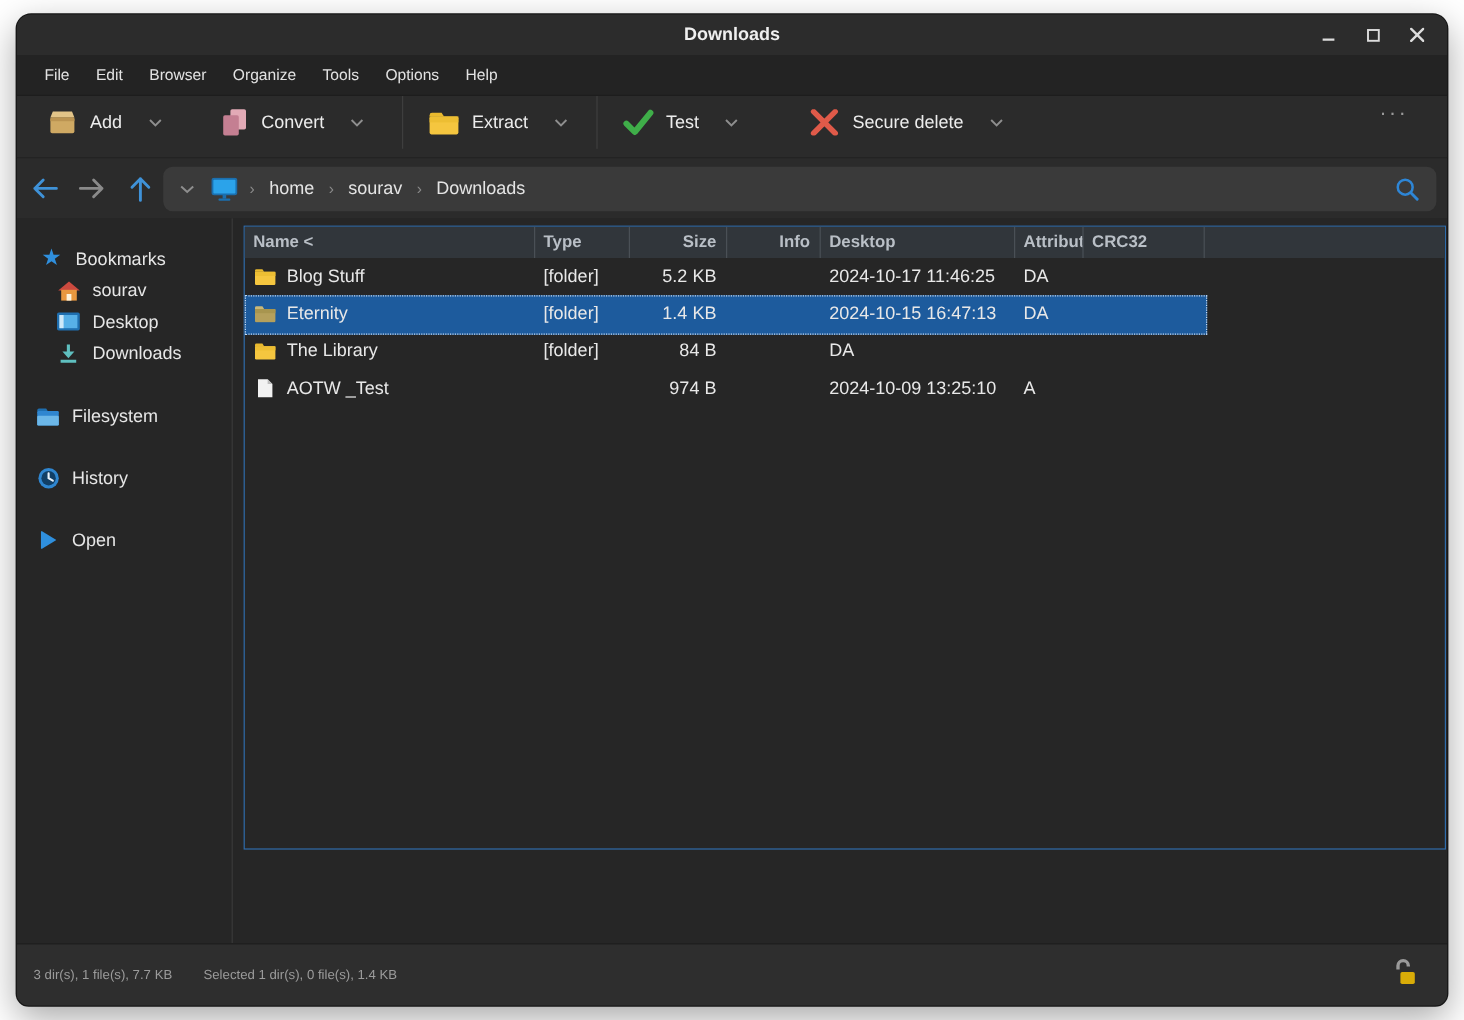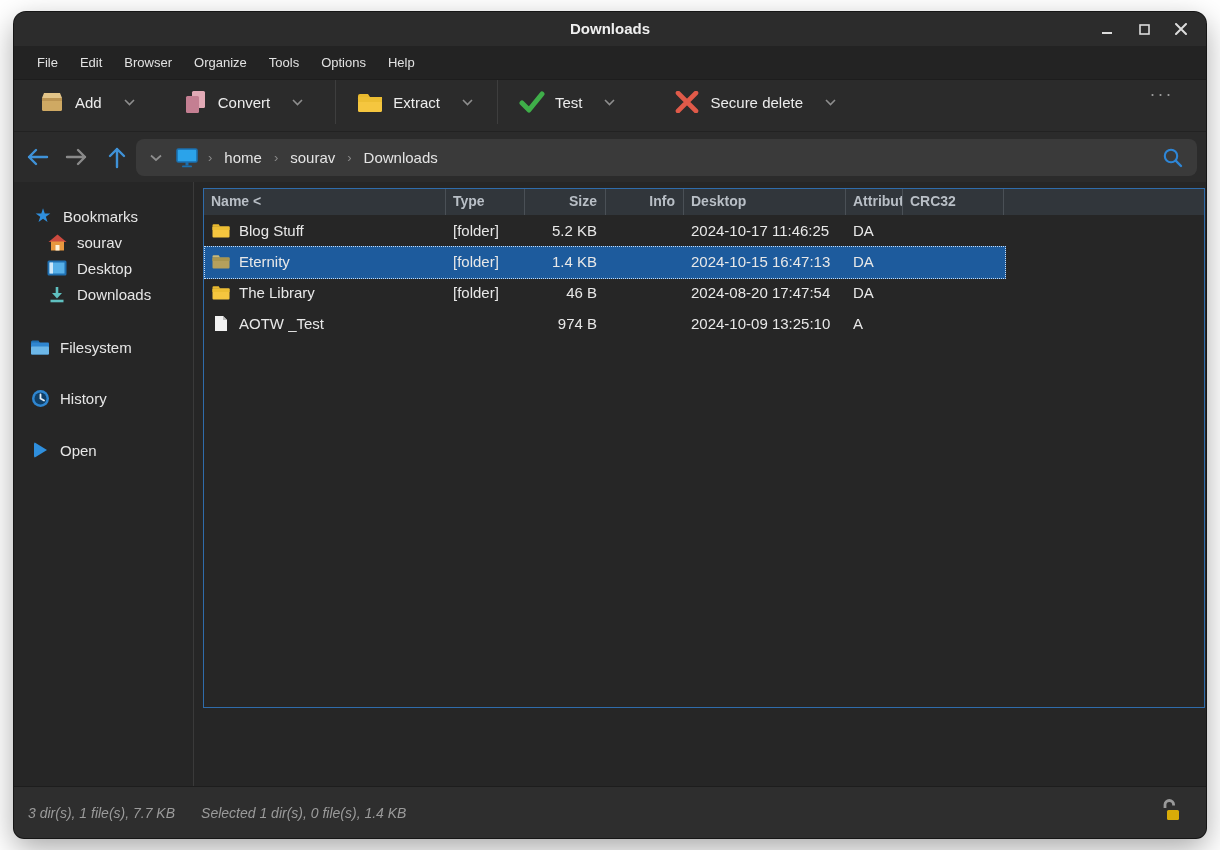--- a/index.html
+++ b/index.html
@@ -70,21 +70,21 @@
     white-space:nowrap; overflow:hidden; position:relative; z-index:1; }
   .frow .cell.right{ text-align:right; padding-right:9px; }
   .frow .namecell{ display:flex; align-items:center; gap:9px; padding-left:8px; }
   .frow.selected::before{ content:""; position:absolute; left:0; top:0; height:31px; width:800px;
     background:#1d5b9d; border:1px dotted #c7dcf3; }
   .ficon{ width:18px; height:16px; display:flex; align-items:center; justify-content:center; flex:0 0 18px; }
 
   
   .statusbar{ position:absolute; left:0; bottom:0; right:0; height:52px; background:#2e2e2e;
     border-top:1px solid #1d1d1d; display:flex; align-items:center; padding-left:14px; }
-  .status-text{ font-size:14px; color:#9b9b9b;font-style:italic; }
+  .status-text{ font-size:11px; color:#9b9b9b; }
   .status-text + .status-text{ margin-left:26px; }
   .lock{ margin-left:auto; margin-right:26px; }
 </style>
 </head>
 <body>
 
 <div class="window">
 
   <div class="titlebar">
     <div class="title">Downloads</div>
@@ -376,23 +376,22 @@
           <span class="ficon">
             <svg width="18" height="15" viewBox="0 0 18 15">
               <path d="M0.5 2.5 a1.2 1.2 0 0 1 1.2-1.2 h5 l1.4 2.2 h-7.6 z" fill="#e9b92e"></path>
               <rect x="0.5" y="3.5" width="17" height="11" rx="1" fill="#f5c63f"></rect>
               <rect x="0.5" y="3.5" width="17" height="3.5" fill="#edbe33"></rect>
             </svg>
           </span>
           <span>The Library</span>
         </div>
         <div class="cell">[folder]</div>
-        <div class="cell right">46 B</div>
+        <div class="cell right">84 B</div>
         <div class="cell right"></div>
-        <div class="cell">2024-08-20 17:47:54</div>
         <div class="cell">DA</div>
         <div class="cell"></div>
         <div class="cell"></div>
       </div>
 
       <div class="grid-row frow">
         <div class="cell namecell">
           <span class="ficon">
             <svg width="14" height="17" viewBox="0 0 14 17">
               <path d="M1 1 h8 l4 4 v11 h-12 z" fill="#f2f2f2"></path>

